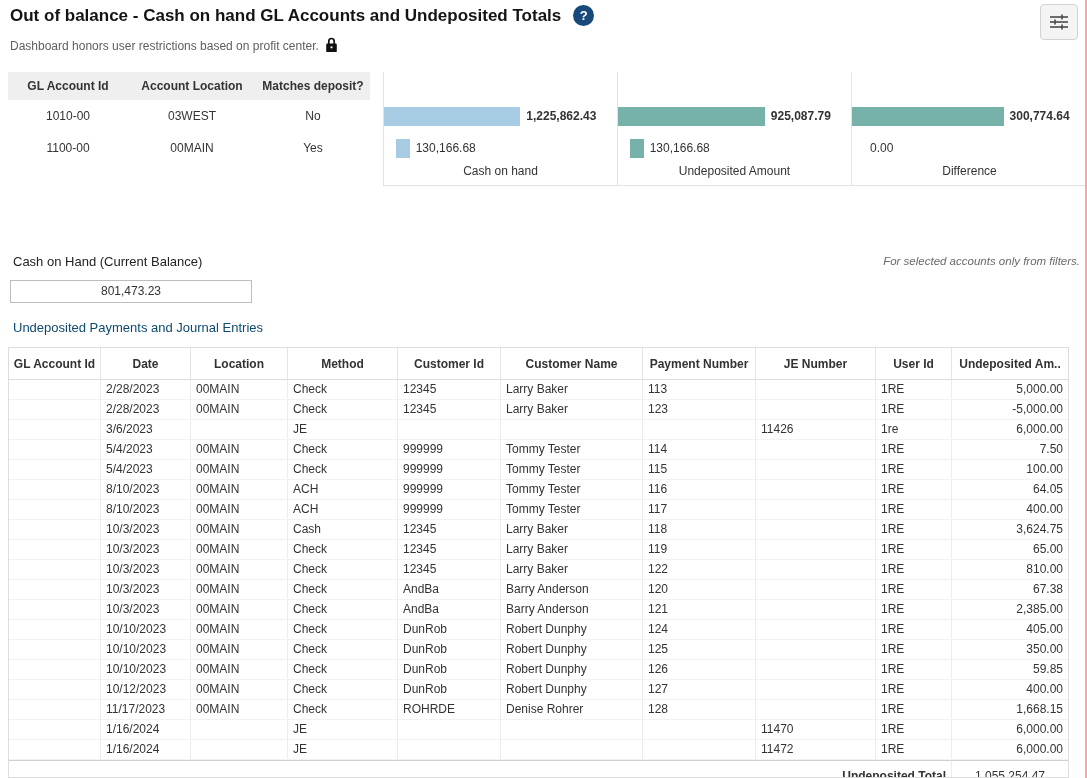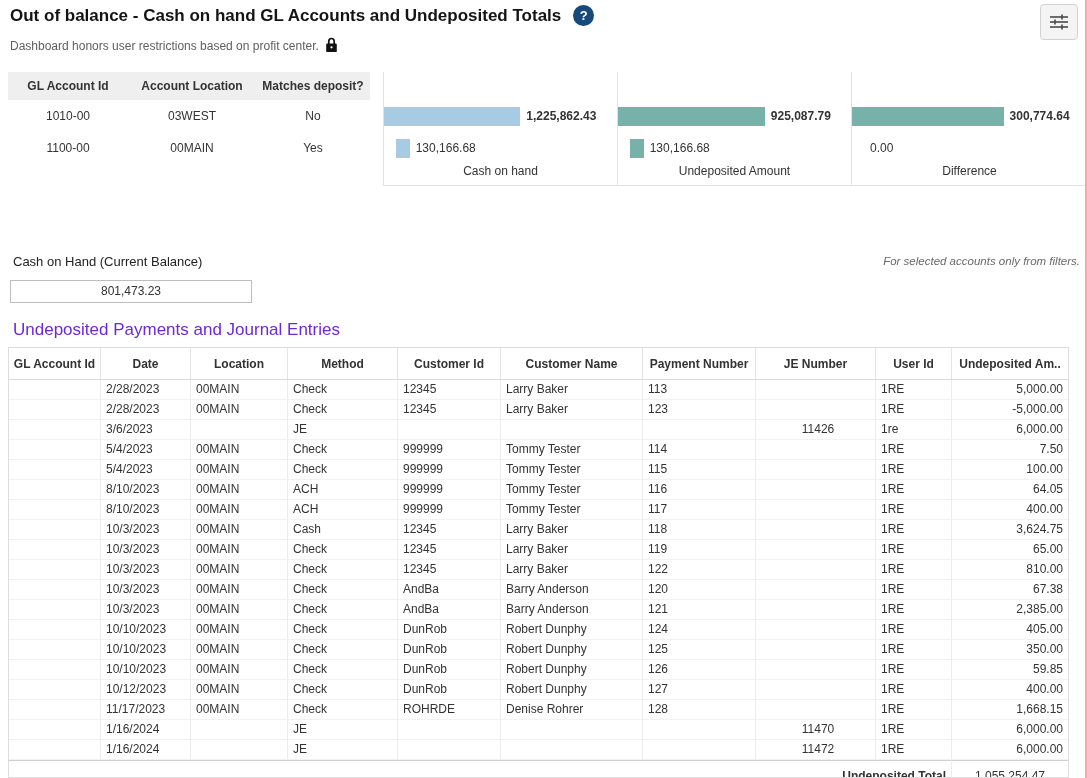--- a/index.html
+++ b/index.html
@@ -34,29 +34,29 @@
   .bar { height:19px; flex:none; width:0; }
   .bar-label { font-size:12px; color:#333; margin-left:6px; white-space:nowrap; }
   .axis-label { position:absolute; left:0; right:0; bottom:7px; text-align:center; font-size:12px; color:#333; }
 
   
   .balance-label { position:absolute; left:13px; top:254px; font-size:13px; color:#222; }
   .balance-note { position:absolute; right:5px; top:255px; font-size:11.5px; font-style:italic; color:#6a6a6a; }
   .balance-box { position:absolute; left:10px; top:280px; width:242px; height:23px; border:1px solid #bdbdbd; font-size:12px; color:#333; text-align:center; line-height:21px; }
 
   
-  .detail-title { position:absolute; left:13px; top:320px; font-size:17px; color:#6d28d9; }
+  .detail-title { position:absolute; left:13px; top:320px; font-size:13px; color:#0c4a6e; }
   .detail-wrap { position:absolute; left:8px; top:347px; width:1061px; bottom:0; border:1px solid #ddd; overflow:hidden; background:#fff; }
   table.detail { width:1059px; border-collapse:separate; border-spacing:0; table-layout:fixed; font-size:12px; color:#333; }
   .detail th { height:32px; font-weight:700; text-align:center; vertical-align:middle; border-right:1px solid #e4e4e4; border-bottom:1px solid #dcdcdc; padding:0 4px; overflow:hidden; white-space:nowrap; background:#fff; cursor:pointer; }
   .detail th:last-child { border-right:none; }
   .detail td { height:20px; line-height:19px; border-right:1px solid #ececec; border-bottom:1px solid #f2f2f2; padding:0 5px; white-space:nowrap; overflow:hidden; }
   .detail td:last-child { border-right:none; }
   .detail td.c-date { text-align:right; padding-right:43px; }
-  .detail td.c-jenum { text-align:center; padding-right:0; }
+  .detail td.c-jenum { text-align:left; padding-right:0; }
   .detail td.c-amount { text-align:right; }
   .detail tfoot td { height:30px; line-height:16px; border-top:1px solid #cfcfcf; border-bottom:none; }
   .total-label { text-align:right; font-weight:700; padding-right:6px; }
   .total-value { text-align:center; }
 </style>
 </head>
 <body>
 
 <div class="page">
 

